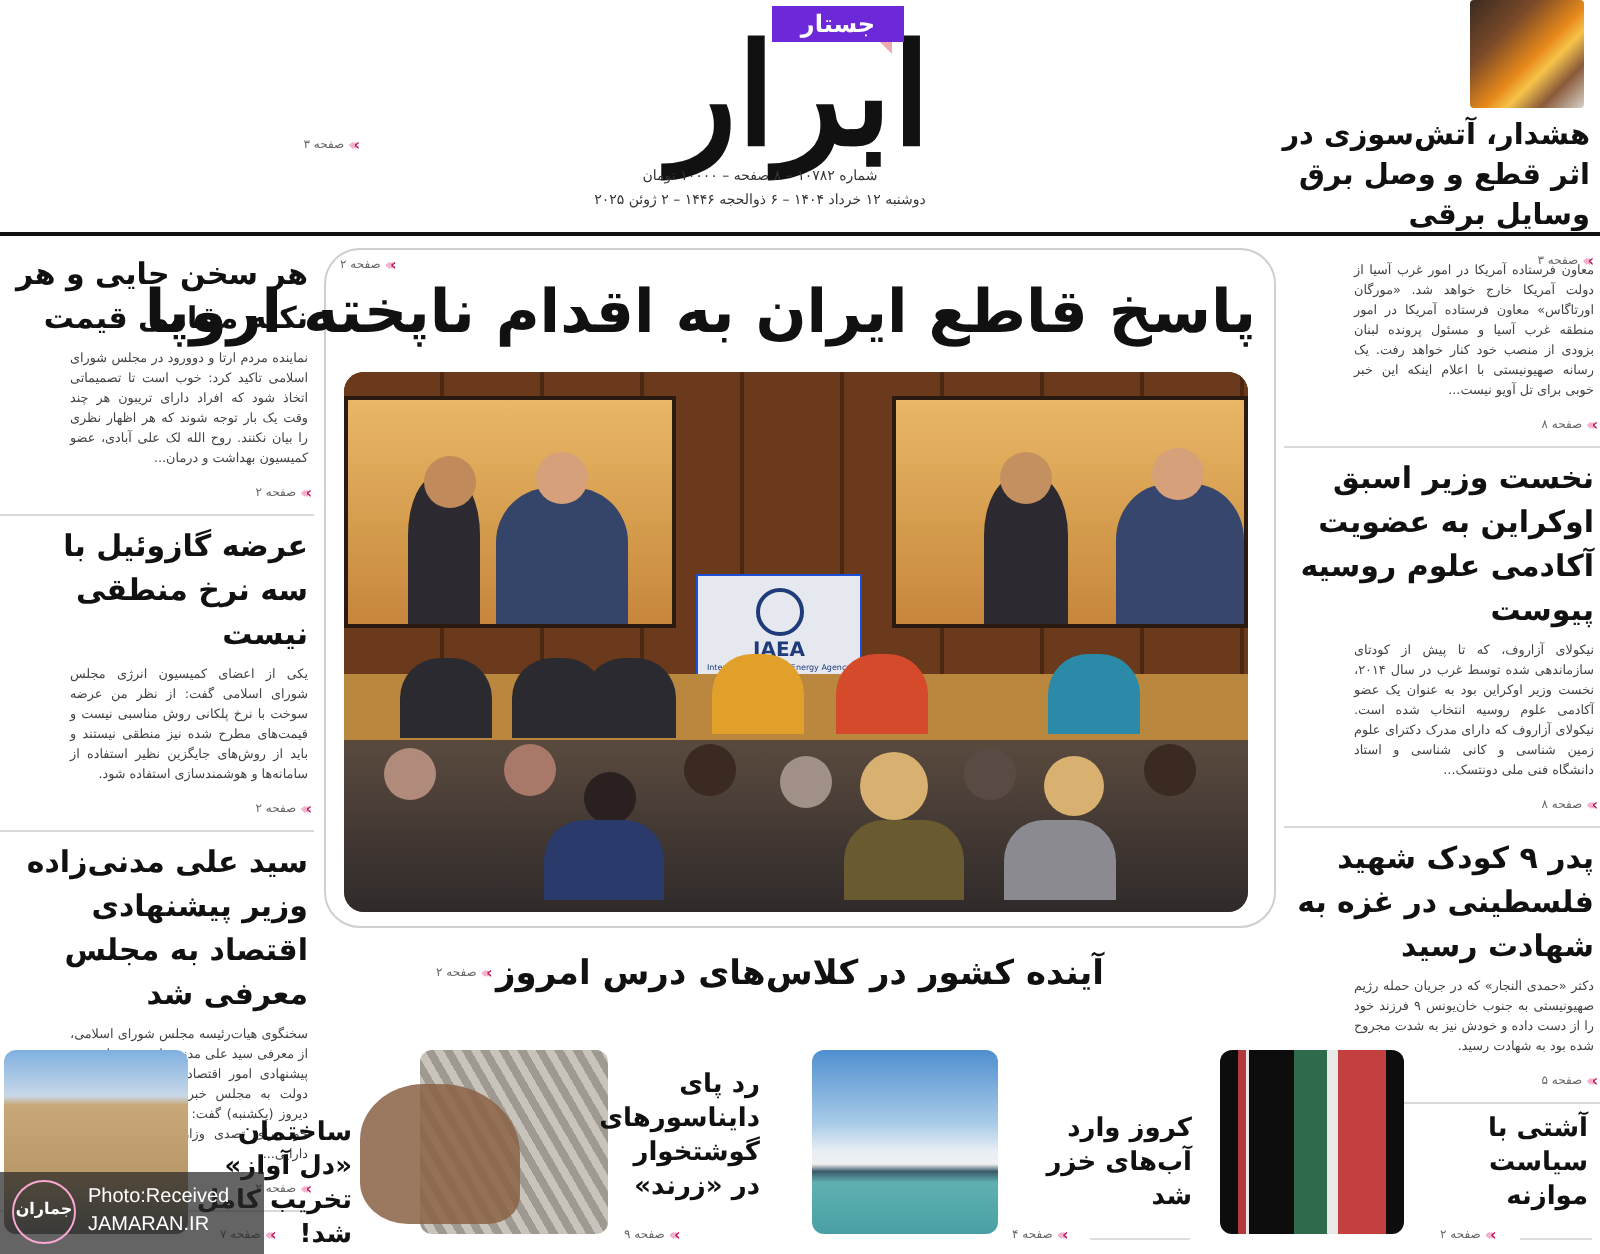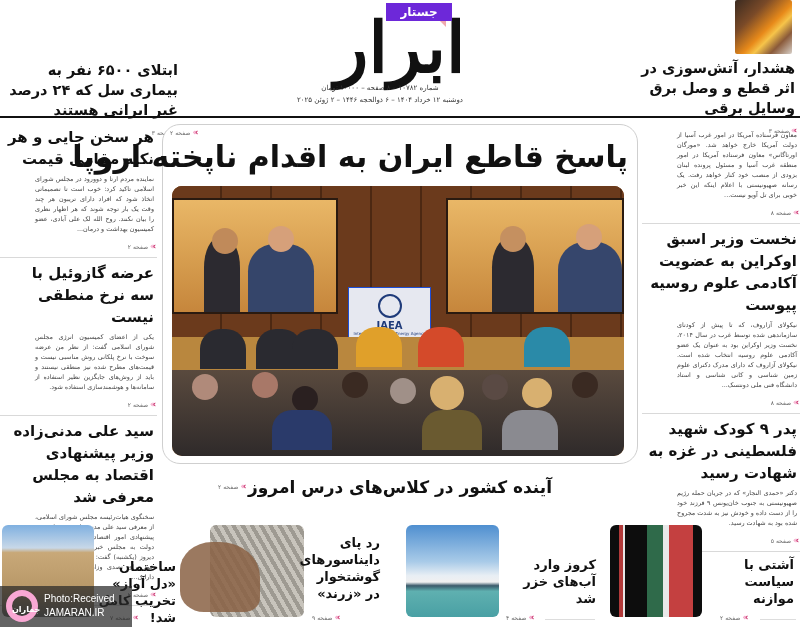--- a/index.html
+++ b/index.html
@@ -57,21 +57,21 @@
   .sub-ref { left: 218px; top: 482px; }
 
   
   .bottom-strip { left: 0; top: 518px; width: 800px; height: 109px; }
   .b-img { position: absolute; top: 7px; height: 92px; border-radius: 6px; }
   .b-title { position: absolute; font-size: 13px; font-weight: bold; line-height: 17px; color: #111; text-align: right; }
   .b-ref { position: absolute; top: 95px; }
   .b-line { position: absolute; top: 101px; height: 1px; background: #ddd; }
 
   .watermark { left: 0; top: 586px; width: 132px; height: 41px; background: rgba(40,40,40,0.72); color: #fff; direction: ltr; }
-  .wm-logo { position: absolute; left: 6px; top: 4px; width: 32px; height: 32px; border: 6px solid #f9a8d4; border-radius: 50%; font-size: 8px; text-align: center; line-height: 28px; font-weight: bold; }
+  .wm-logo { position: absolute; left: 6px; top: 4px; width: 32px; height: 32px; border: 1px solid #f9a8d4; border-radius: 50%; font-size: 8px; text-align: center; line-height: 28px; font-weight: bold; }
   .wm-text { position: absolute; left: 44px; top: 6px; font-size: 10px; line-height: 14px; font-family: "Liberation Sans", sans-serif; }
 </style>
 </head>
 <body>
 
 <div class="abs masthead">
   <div class="abs logo-wrap">
     <div class="abs logo-text">ابرار</div>
     <div class="abs logo-tag">جستار</div>
   </div>
@@ -80,21 +80,20 @@
 
   <div class="abs fire-img"></div>
   <div class="abs top-right">
     <div class="top-story">هشدار، آتش‌سوزی در اثر قطع و وصل برق وسایل برقی</div>
     <div class="page-ref">
       <span class="chev"><span class="l">‹‹</span>‹</span>
       <span>صفحه ۳</span>
     </div>
   </div>
   <div class="abs top-left">
-    <div class="top-story">ابتلای ۶۵۰۰ نفر به بیماری سل که ۲۴ درصد غیر ایرانی هستند</div>
     <div class="page-ref">
       <span class="chev"><span class="l">‹‹</span>‹</span>
       <span>صفحه ۳</span>
     </div>
   </div>
 </div>
 <div class="abs rule"></div>
 
 <div class="abs col-left">
   <div class="item">

